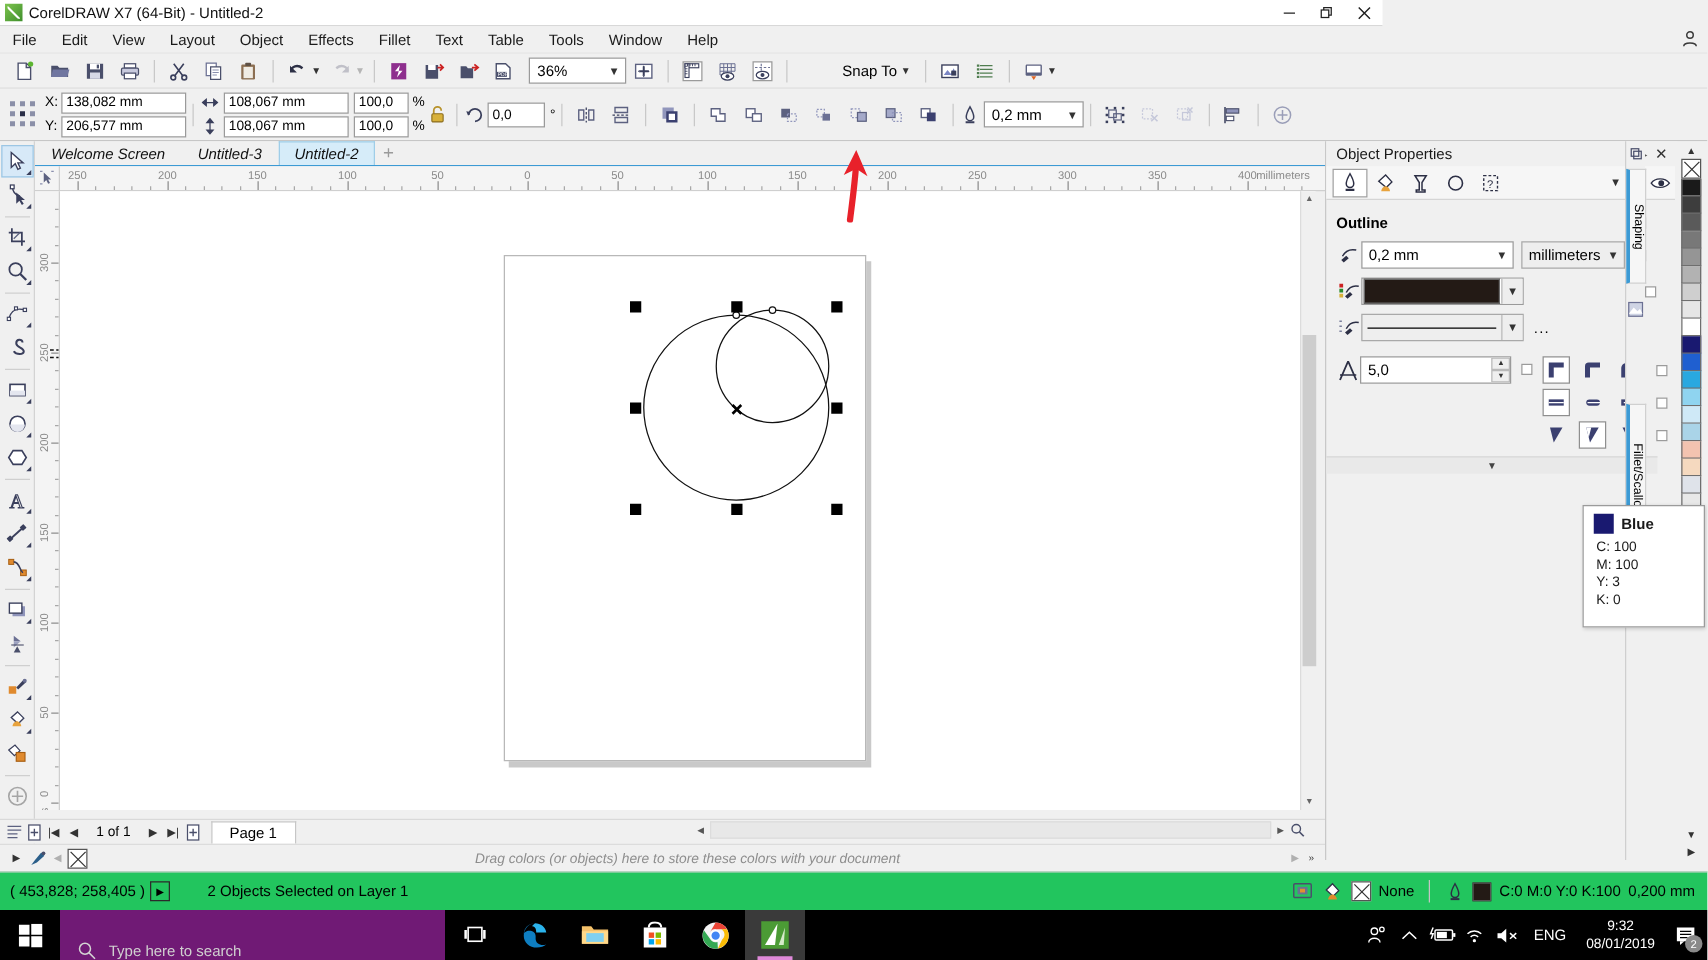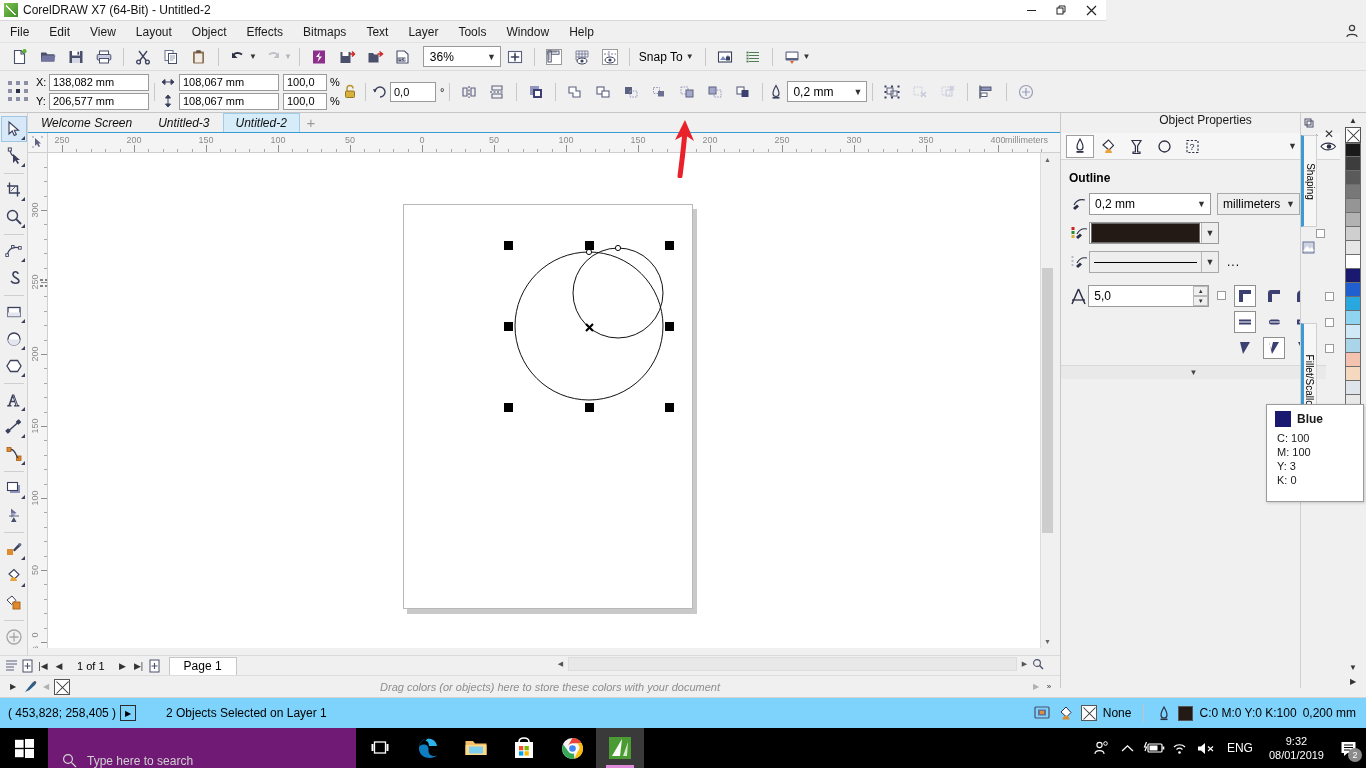--- a/index.html
+++ b/index.html
@@ -63,21 +63,21 @@
   .zoom-combo {
     display:flex; align-items:center; border:1px solid #9a9a9a; background:#fff;
     height:21px; width:78px; margin-left:6px;
   }
   .zoom-combo .val{ flex:1; padding-left:6px; font-size:12px; }
   .combo-arrow {
     width:17px; height:19px; display:flex; align-items:center; justify-content:center;
     font-size:9px; color:#333;
   }
   .snapto { display:flex; align-items:center; padding:0 4px; font-size:12px; }
-  .snapto .lbl { margin-right:6px; }
+  .snapto .lbl { margin-right:6px;margin-left:35px; }
 
   
   .toolbar-prop {
     position:absolute; left:0; top:71px; width:1366px; height:42px;
     background:#f0f0f0; border-bottom:1px solid #c6c6c6;
     display:flex; align-items:center;
   }
   .anchor-grid {
     width:22px;height:22px; margin:0 6px 0 8px; position:relative;
   }
@@ -174,21 +174,21 @@
   .cscroll-v .arrow-up { top:0; }
   .cscroll-v .arrow-dn { bottom:0; }
 
   
   .docker {
     position:absolute; left:1060px; top:113px; width:282px; height:575px;
     background:#f0f0f0; border-left:1px solid #c8c8c8;
   }
   .docker-title {
     height:20px; display:flex; align-items:center; padding-left:8px;
-    font-size:12px; color:#1a1a1a; background:#f0f0f0;flex-direction:column;
+    font-size:12px; color:#1a1a1a; background:#f0f0f0;
   }
   .docker-title .sp { margin-left:auto; display:flex; align-items:center; gap:6px; padding-right:8px;}
   .docker-tabs {
     height:27px; display:flex; align-items:center; padding-left:5px;
     border-bottom:1px solid #d5d5d5; background:#f6f6f6;
   }
   .dtab {
     width:28px;height:23px;display:flex;align-items:center;justify-content:center;
     border:1px solid transparent;
   }
@@ -286,21 +286,21 @@
     position:absolute; left:0; top:675px; width:1060px; height:22px;
     background:#f0f0f0; display:flex; align-items:center; border-top:1px solid #dcdcdc;
   }
   .dropbar .hint {
     flex:1; text-align:center; font-style:italic; font-size:11px; color:#8d8d8d;
   }
 
   
   .statusbar {
     position:absolute; left:0; top:697px; width:1366px; height:31px;
-    background:#7dd3fc; display:flex; align-items:center; border-top:1px solid #d3d3d3;
+    background:#22c55e; display:flex; align-items:center; border-top:1px solid #d3d3d3;
   }
   .sb-coord { font-size:12px; padding-left:8px; width:120px; }
   .sb-nav { width:16px;height:16px;border:1px solid #2b2b2b; display:flex;
             align-items:center; justify-content:center; font-size:8px; }
   .sb-sel { font-size:12px; padding-left:30px; }
   .sb-right { margin-left:auto; display:flex; align-items:center; gap:6px; padding-right:10px; }
   .sb-sep { width:1px;height:18px;background:#c4c4c4; margin:0 6px; }
   .sw-black { width:15px;height:15px;background:#231a15;border:1px solid #555; }
 
   
@@ -363,23 +363,23 @@
     </div>
   </div>
 
   <div class="menubar">
     <div class="menu-item">File</div>
     <div class="menu-item">Edit</div>
     <div class="menu-item">View</div>
     <div class="menu-item">Layout</div>
     <div class="menu-item">Object</div>
     <div class="menu-item">Effects</div>
-    <div class="menu-item">Bitmaps</div>
+    <div class="menu-item">Fillet</div>
     <div class="menu-item">Text</div>
-    <div class="menu-item">Layer</div>
+    <div class="menu-item">Table</div>
     <div class="menu-item">Tools</div>
     <div class="menu-item">Window</div>
     <div class="menu-item">Help</div>
     <div class="menubar-right">
       <svg class="acct-icon" viewBox="0 0 16 16">
         <circle cx="8" cy="5" r="2.6" fill="none" stroke="#3a3a3a" stroke-width="1.2"></circle>
         <path d="M3 14 C3 10.5 13 10.5 13 14" fill="none" stroke="#3a3a3a" stroke-width="1.2"></path>
       </svg>
     </div>
   </div>

